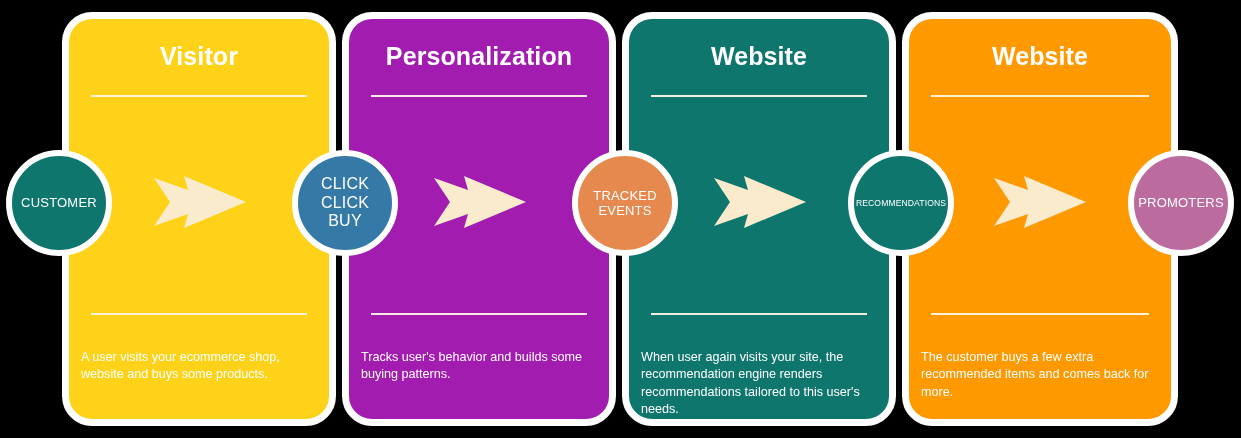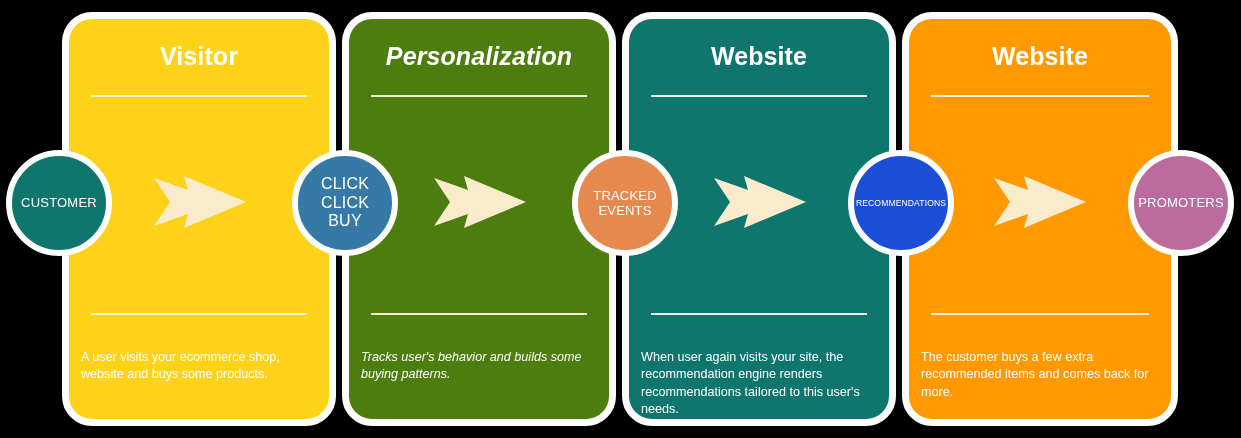--- a/index.html
+++ b/index.html
@@ -121,21 +121,21 @@
 
 <div id="stage" style="background: rgb(0, 0, 0);">
 
   <div class="panel panel-0" style="background: rgb(255, 210, 26);">
     <div class="panel-title">Visitor</div>
     <div class="rule rule-top"></div>
     <div class="rule rule-bottom"></div>
     <div class="panel-desc">A user visits your ecommerce shop, website and buys some products.</div>
   </div>
 
-  <div class="panel panel-1" style="background: #4d7c0f; font-style: italic;">
+  <div class="panel panel-1" style="background: #a21caf;">
     <div class="panel-title">Personalization</div>
     <div class="rule rule-top"></div>
     <div class="rule rule-bottom"></div>
     <div class="panel-desc">Tracks user's behavior and builds some buying patterns.</div>
   </div>
 
   <div class="panel panel-2" style="background: #0f766e;">
     <div class="panel-title">Website</div>
     <div class="rule rule-top"></div>
     <div class="rule rule-bottom"></div>
@@ -175,20 +175,20 @@
   </div>
   <div class="circle c1" style="background: rgb(53, 121, 166);">
     <span class="circle-label sz-lg">CLICK
 CLICK
 BUY</span>
   </div>
   <div class="circle c2" style="background: rgb(230, 137, 79);">
     <span class="circle-label sz-md">TRACKED
 EVENTS</span>
   </div>
-  <div class="circle c3" style="background: #1d4ed8;">
+  <div class="circle c3" style="background: #0f766e;">
     <span class="circle-label sz-xs">RECOMMENDATIONS</span>
   </div>
   <div class="circle c4" style="background: rgb(187, 107, 158);">
     <span class="circle-label sz-md">PROMOTERS</span>
   </div>
 
 </div>
 
 </body></html>

